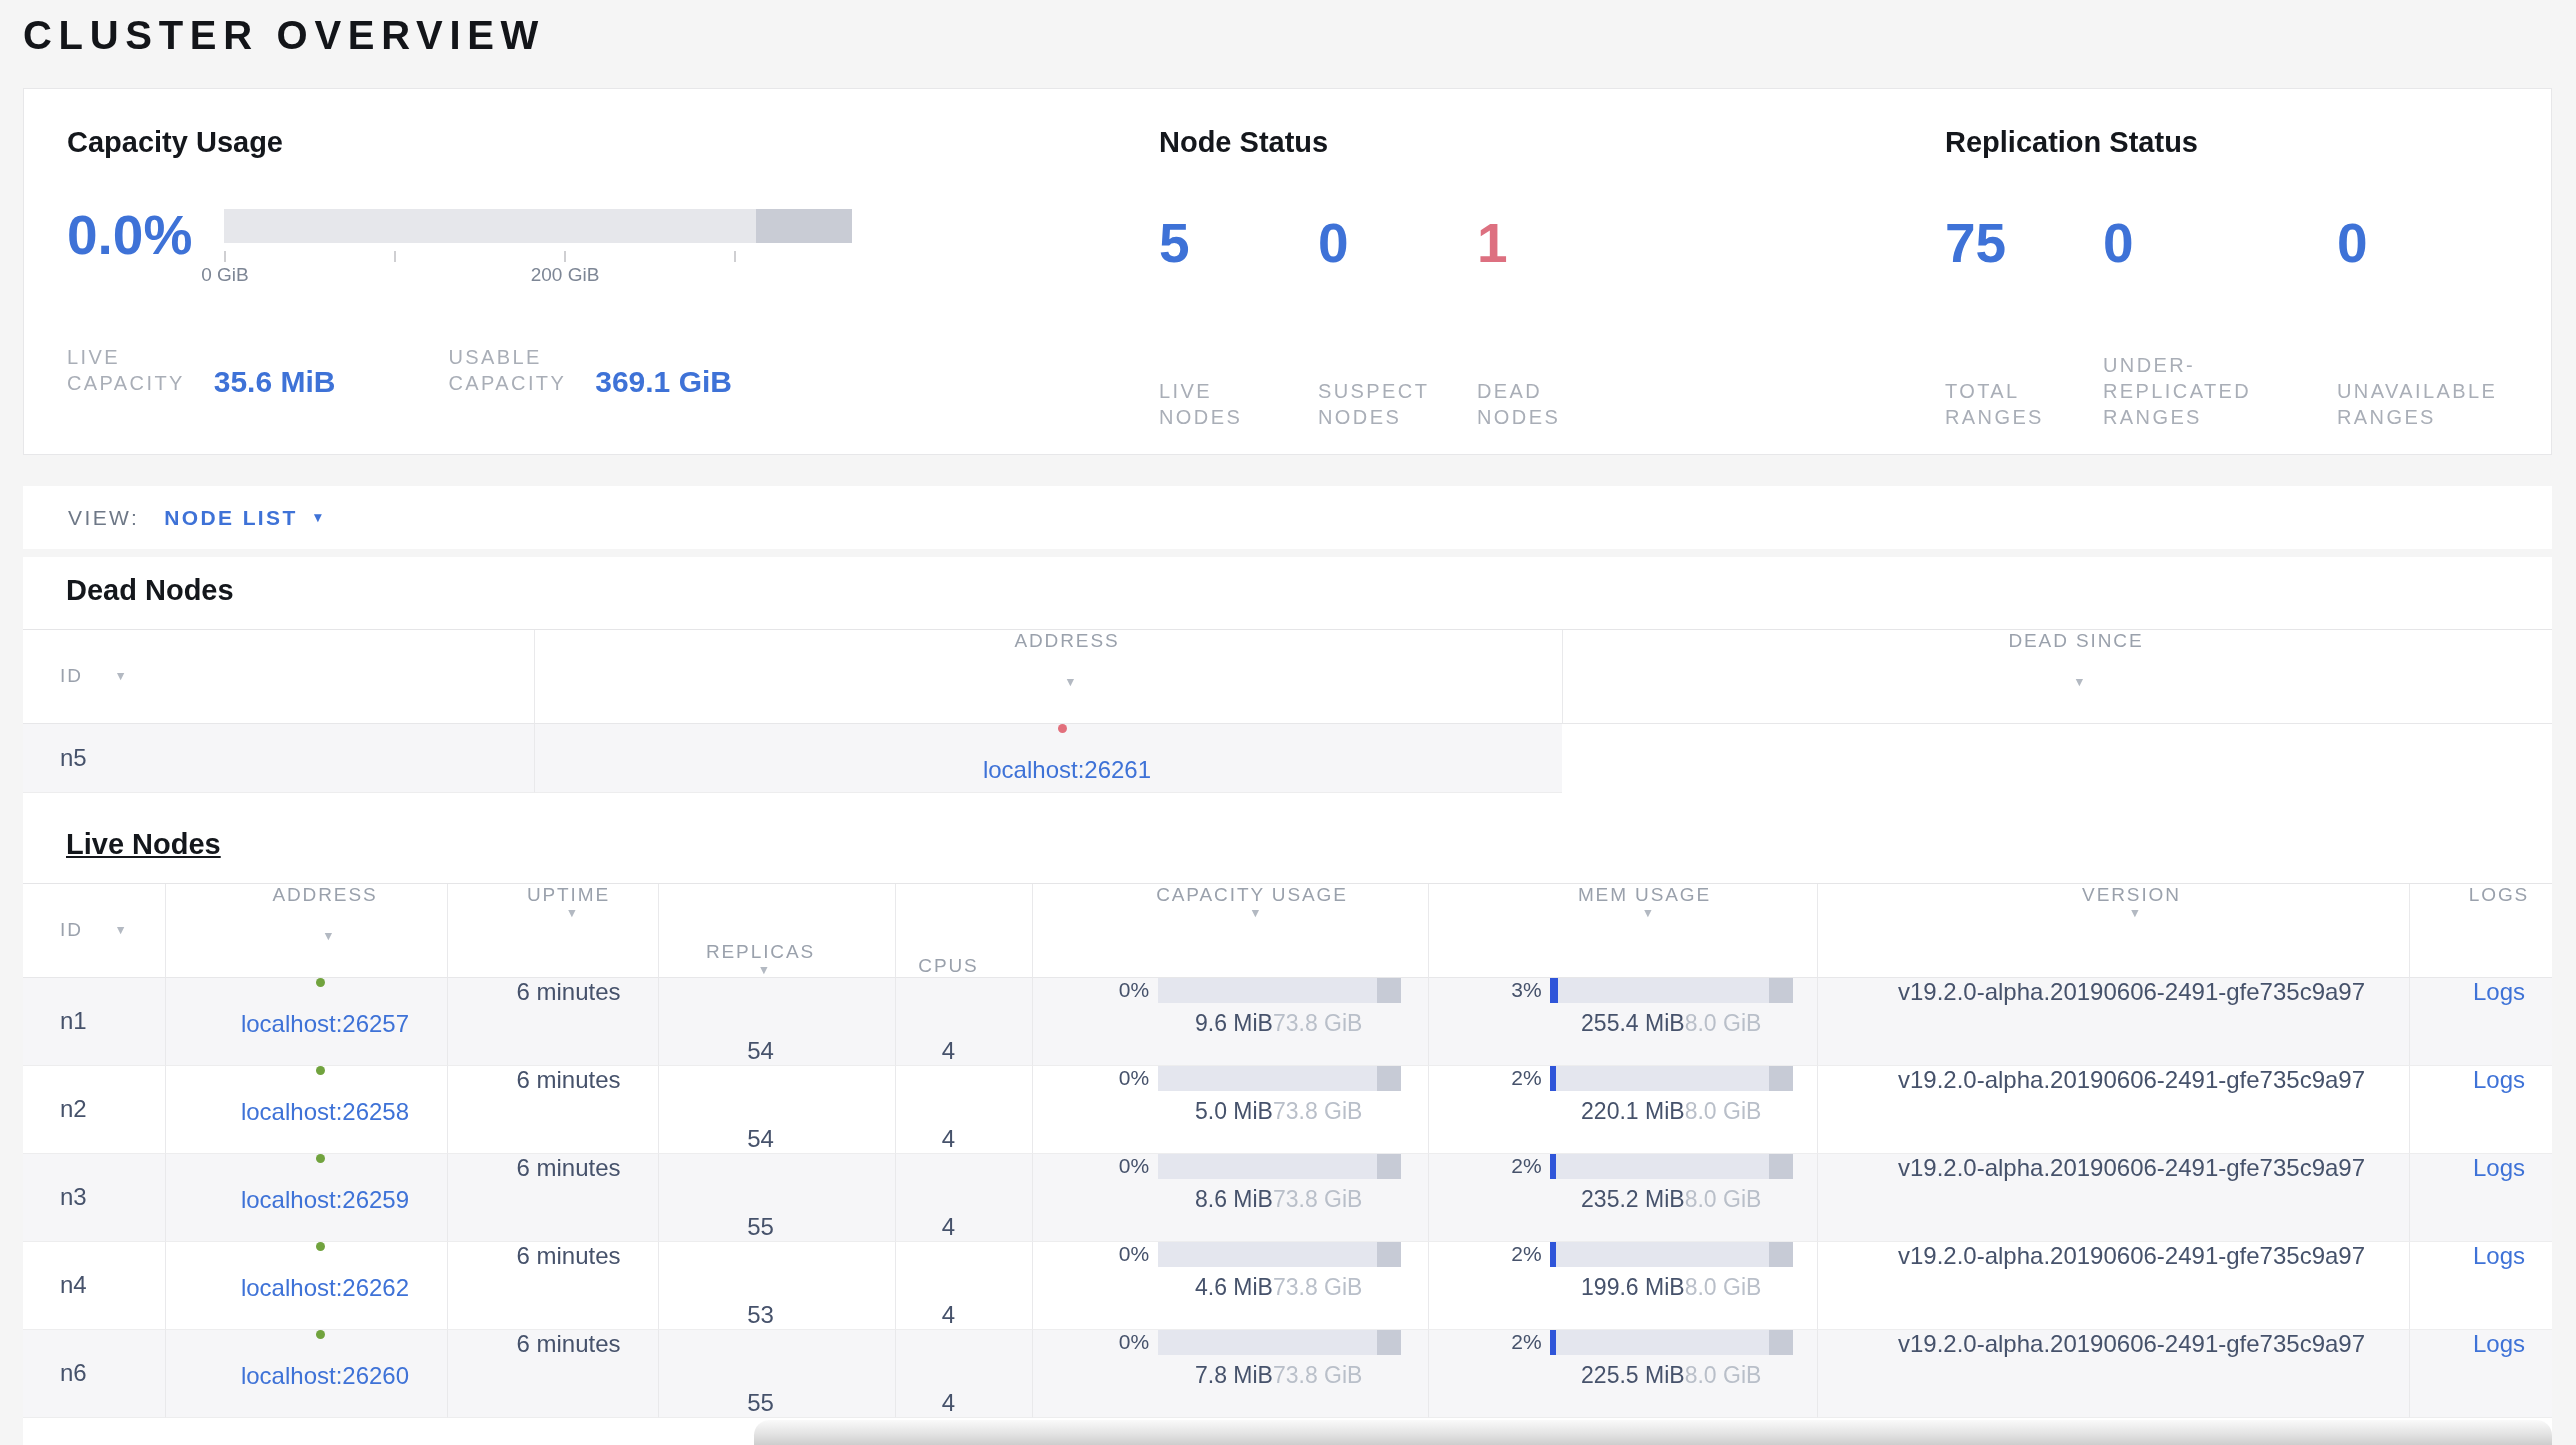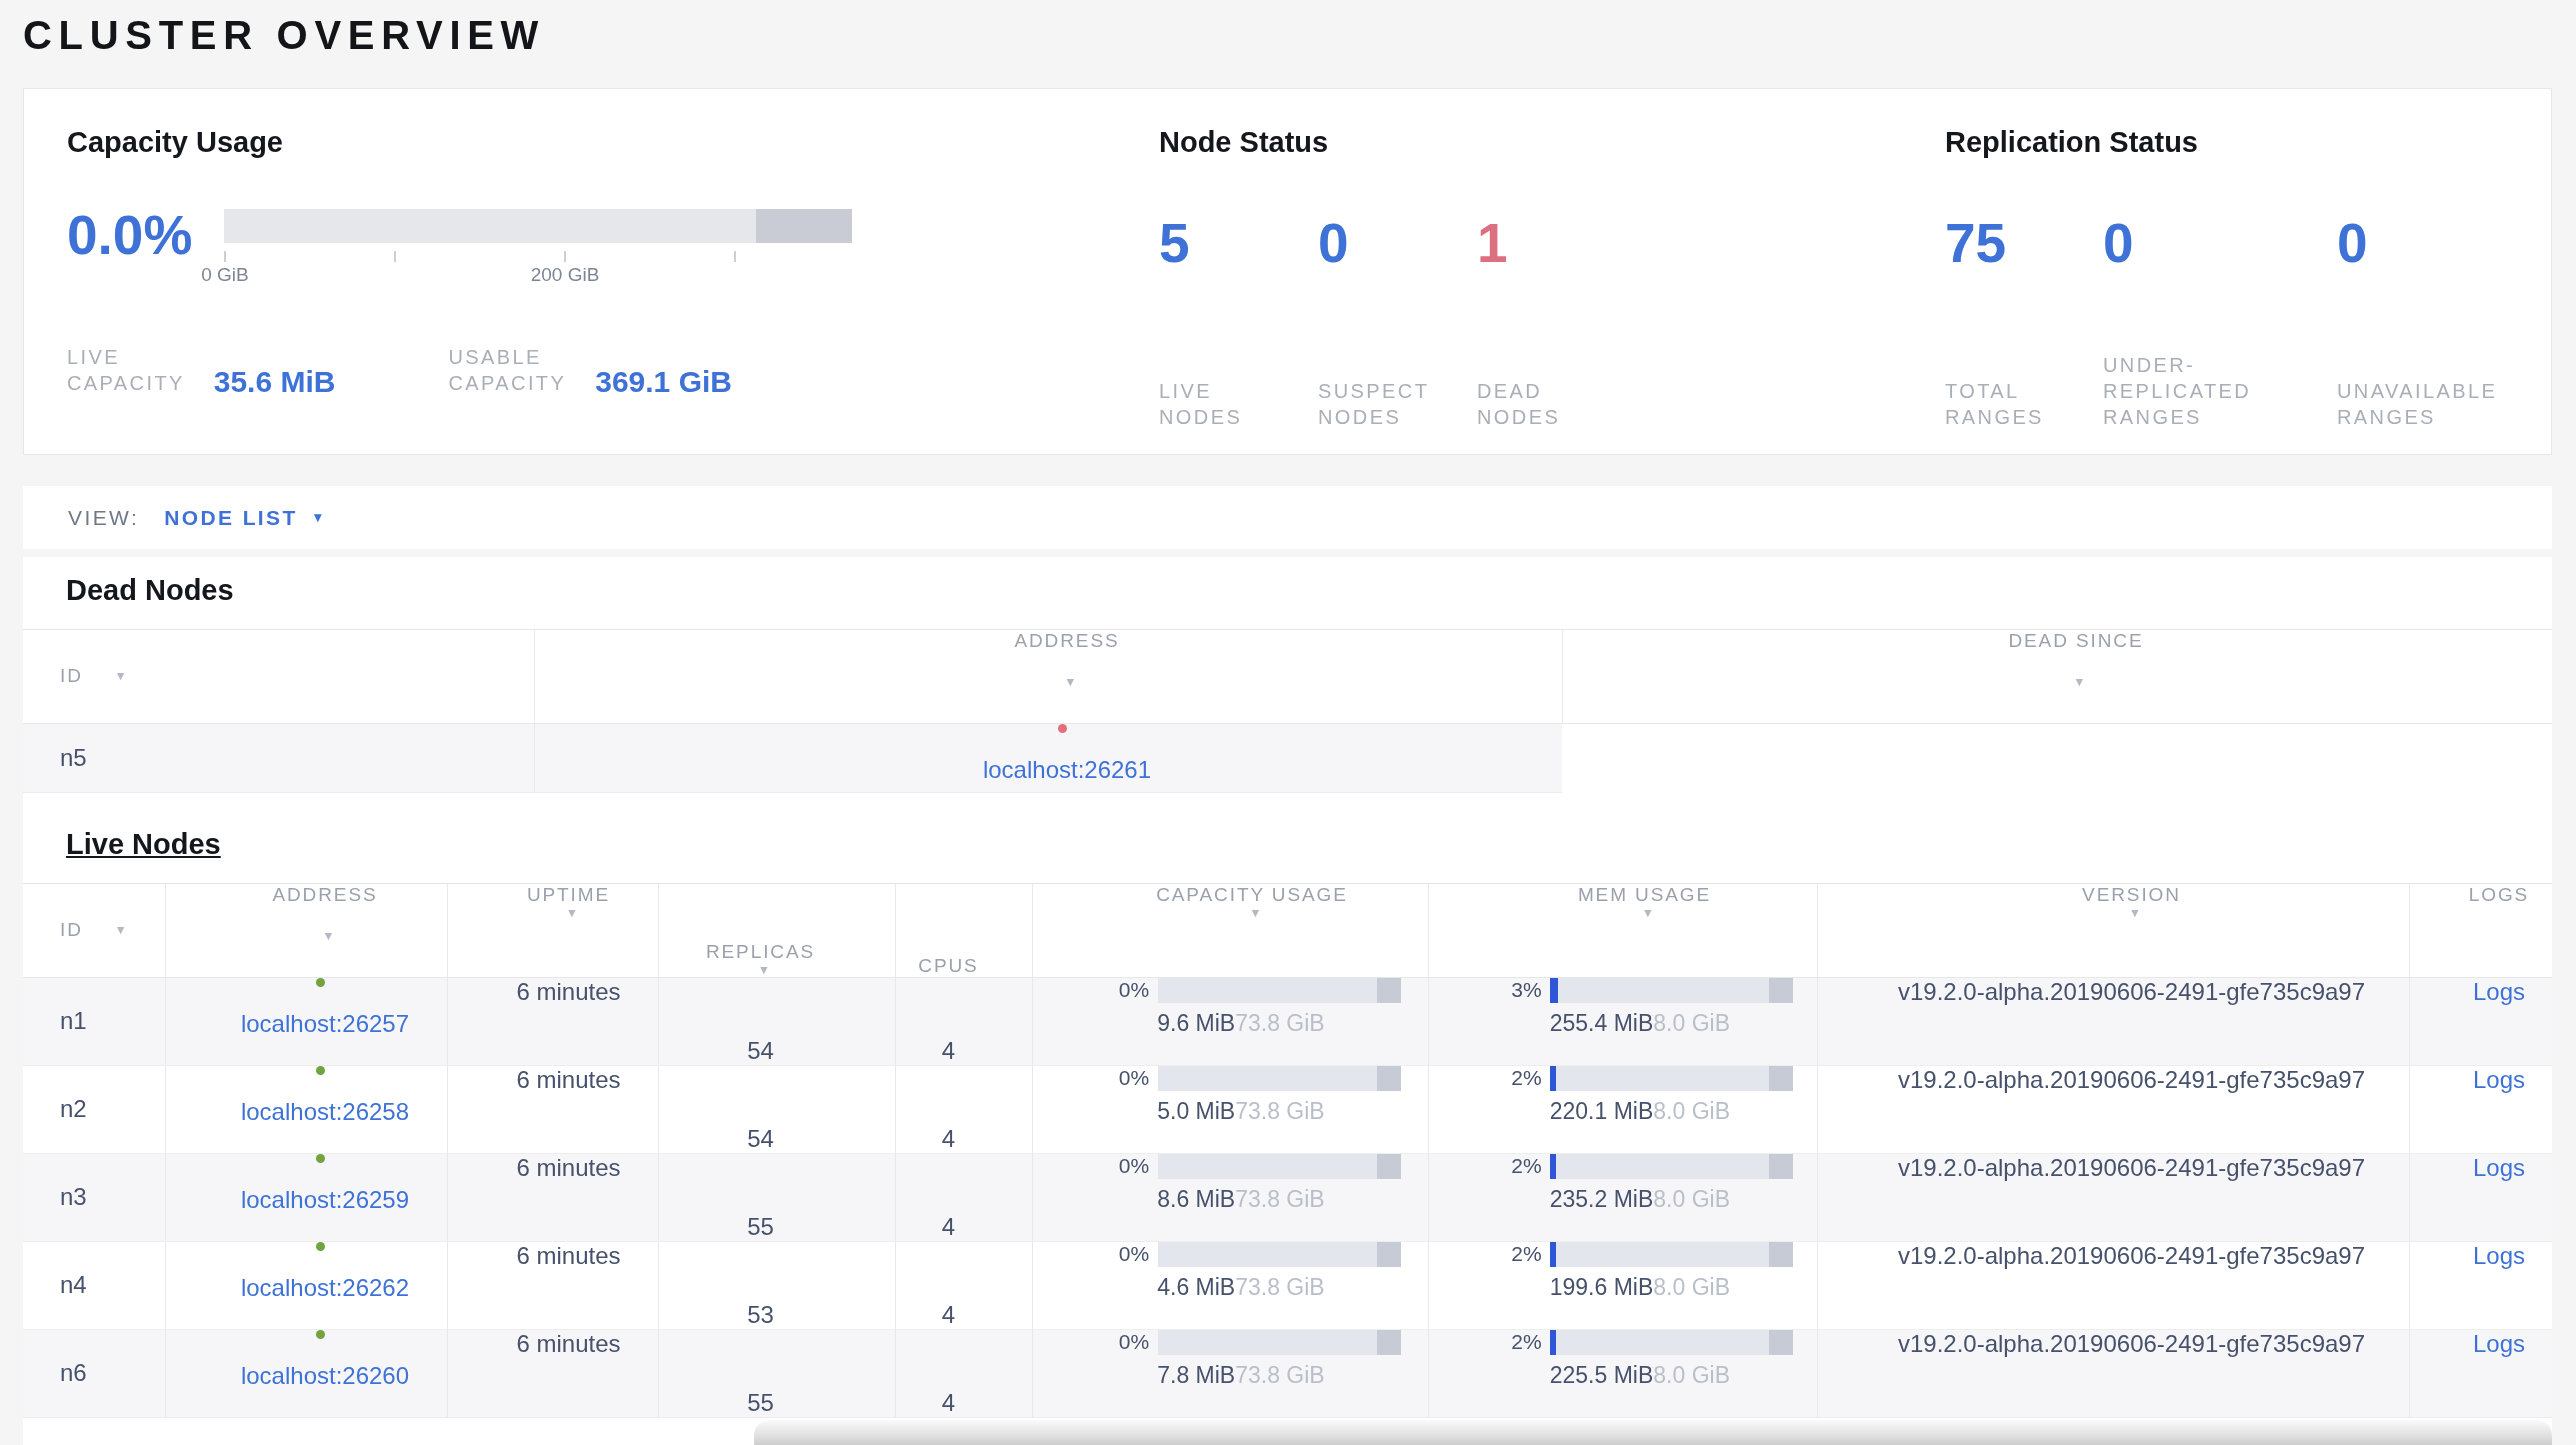--- a/index.html
+++ b/index.html
@@ -64,21 +64,21 @@
   .dot{display:inline-block;width:9.5px;height:9.5px;border-radius:50%;margin-right:9.5px;flex:none;}
   .dot.green{background:var(--green-dot);} .dot.red{background:var(--red-dot);}
   a.link{color:var(--blue);text-decoration:none;cursor:pointer;}
   
   .bargraph{display:flex;flex-direction:column;}
   .bar-line{display:flex;align-items:center;}
   .bar-pct{width:46px;text-align:right;margin-right:8.6px;font-size:21px;color:var(--cell);}
   .bar-track{position:relative;width:243px;height:25px;background:var(--bar-bg);}
   .bar-used{position:absolute;left:0;top:0;bottom:0;background:var(--bar-used);}
   .bar-rest{position:absolute;right:0;top:0;bottom:0;width:24px;background:var(--bar-rest);}
-  .bar-vals{display:flex;justify-content:flex-start;width:243px;margin-left:54px;margin-top:6.7px;font-size:23px;}
+  .bar-vals{display:flex;justify-content:center;width:243px;margin-left:54px;margin-top:6.7px;font-size:23px;}
   .val-used{color:var(--cell);} .val-total{color:var(--faint);}
   
   .bottom-shadow{position:absolute;bottom:0;left:731px;right:0;height:26px;border-radius:15.3px 15.3px 0 0;
     background:linear-gradient(180deg,rgba(190,190,190,0.08) 0%,rgba(160,160,160,0.30) 55%,rgba(140,140,140,0.45) 100%);}
 </style>
 </head>
 <body>
 
 <div class="page">
 

